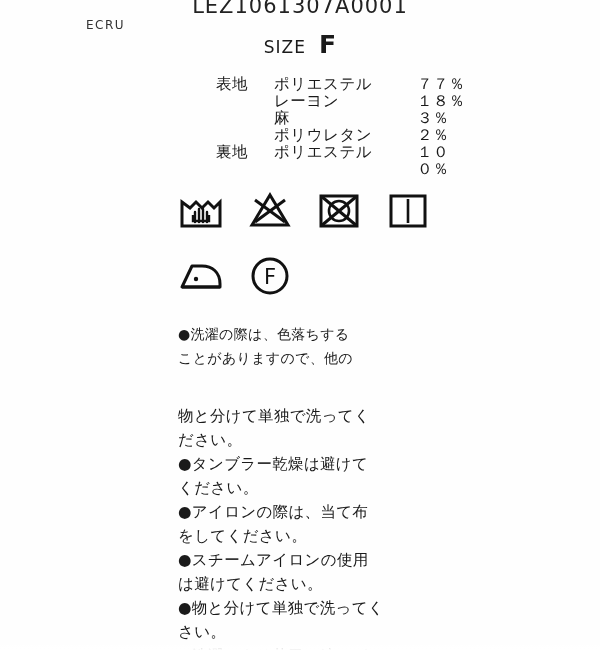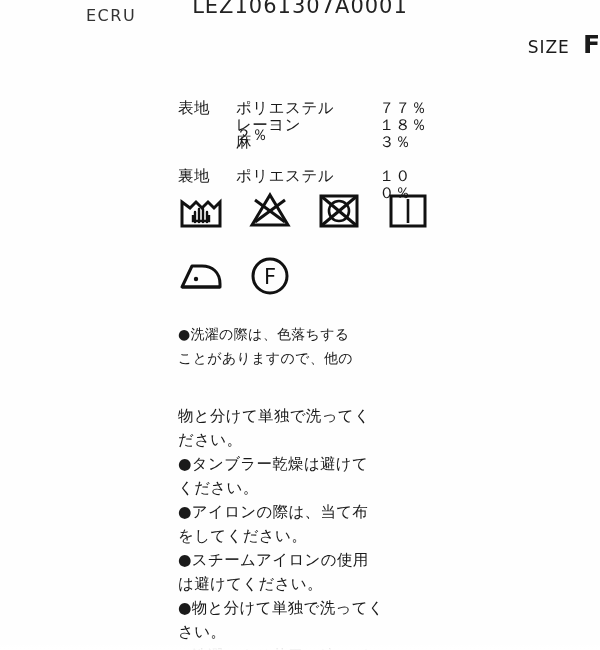--- a/index.html
+++ b/index.html
@@ -28,32 +28,32 @@
     top: -6px;
     left: 0;
     width: 600px;
     text-align: center;
     font-size: 21px;
     letter-spacing: 1px;
     color: #222;
   }
   .colorway {
     position: absolute;
-    top: 6px;
+    top: 18px;
     left: 86px;
-    font-size: 16px;
+    font-size: 12px;
     letter-spacing: 1.5px;
     color: #333;
   }
   .size-row {
     position: absolute;
     top: 30px;
     left: 0;
     width: 600px;
-    text-align: right;
+    text-align: center;
   }
   .size-label {
     font-size: 17px;
     letter-spacing: 1px;
   }
   .size-value {
     font-size: 25px;
     font-weight: bold;
     margin-left: 8px;
   }
@@ -67,25 +67,25 @@
     line-height: 17px;
   }
   .comp-row {
     display: flex;
     align-items: baseline;
     height: 17px;
   }
   .comp-group {
     width: 58px;
     letter-spacing: 0.5px;
+    margin-left: 38px;
   }
   .comp-fiber {
     width: 143px;
     letter-spacing: 0.5px;
-    margin-top: 24px;
   }
   .comp-pct {
     width: 62px;
     text-align: left;
     letter-spacing: 0.5px;
   }
 
   
   .symbols-row-1 {
     position: absolute;
@@ -165,20 +165,21 @@
       <span class="comp-fiber">レーヨン</span>
       <span class="comp-pct">１８％</span>
     </div>
     <div class="comp-row">
       <span class="comp-group"></span>
       <span class="comp-fiber">麻</span>
       <span class="comp-pct">３％</span>
     </div>
     <div class="comp-row">
       <span class="comp-group"></span>
+      <span class="comp-fiber">ポリウレタン</span>
       <span class="comp-pct">２％</span>
     </div>
     <div class="comp-row">
       <span class="comp-group">裏地</span>
       <span class="comp-fiber">ポリエステル</span>
       <span class="comp-pct">１００％</span>
     </div>
   </div>
 
   <div class="symbols-row-1">

